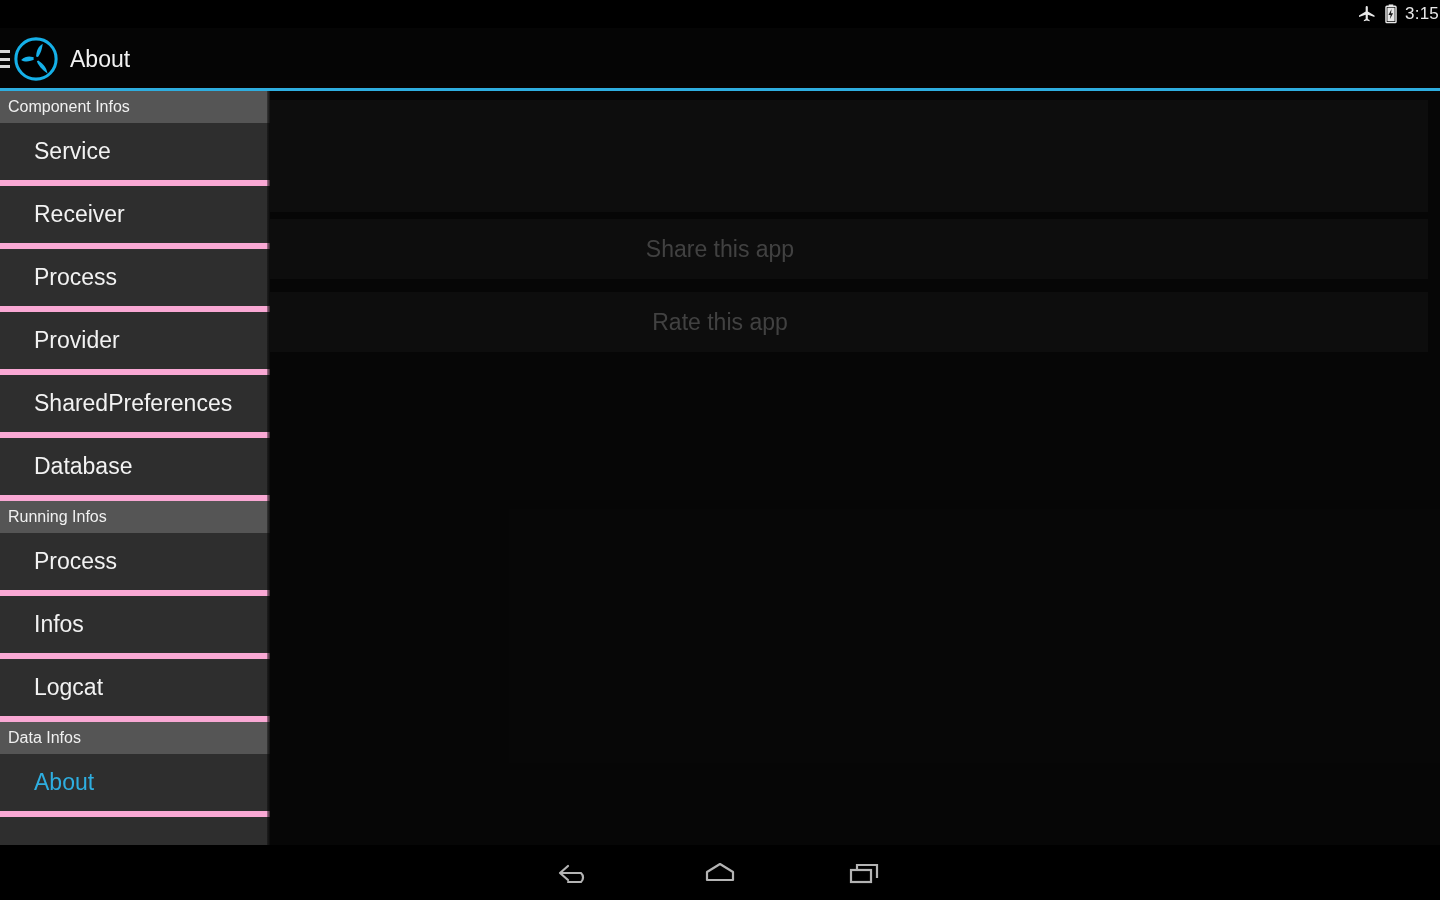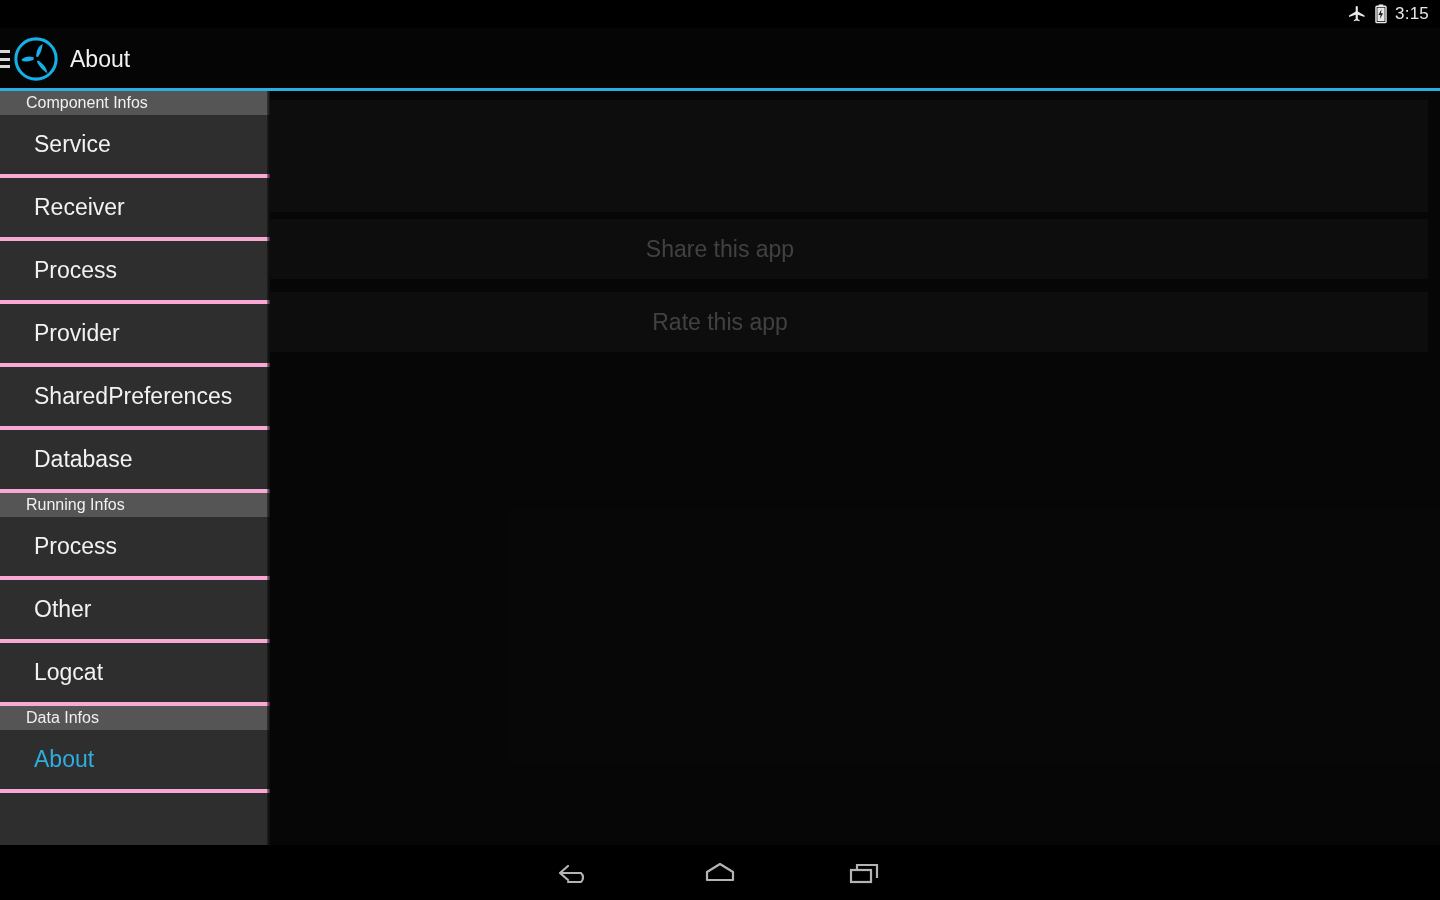--- a/index.html
+++ b/index.html
@@ -21,21 +21,21 @@
 
   
   #status-bar {
     position: absolute;
     top: 0; left: 0;
     width: 1440px; height: 28px;
     background: #000000;
     display: flex;
     align-items: center;
     justify-content: flex-end;
-    padding-right: 11px;
+    padding-right: 1px;
   }
   #status-bar .sb-icon { margin-right: 7px; display: flex; align-items: center; }
   #status-bar .sb-clock {
     color: #e8e8e8;
     font-size: 17px;
     letter-spacing: .2px;
   }
 
   
   #action-bar {
@@ -130,37 +130,37 @@
     overflow: hidden;
   }
   #drawer::after {
     content: "";
     position: absolute;
     top: 0; right: 0;
     width: 3px; height: 100%;
     background: linear-gradient(to right, rgba(0,0,0,.35), rgba(0,0,0,.8));
   }
   .drawer-header {
-    height: 24px;
+    height: 32px;
     background: #555555;
     display: flex;
     align-items: center;
-    padding-left: 26px;
+    padding-left: 8px;
     color: #f0f0f0;
     font-size: 16px;
   }
   .drawer-item {
     height: 63px;
     display: flex;
     align-items: center;
     padding-left: 34px;
     color: #f2f2f2;
     font-size: 23px;
     background: #2e2e2e;
-    border-bottom: 4px solid #f9a8d4;
+    border-bottom: 6px solid #f9a8d4;
   }
   .drawer-item.selected { color: #2eaee0; }
 
   
   #nav-bar {
     position: absolute;
     bottom: 0; left: 0;
     width: 1440px; height: 55px;
     background: #000;
     display: flex;
@@ -236,21 +236,21 @@
   <div id="drawer">
       <div class="drawer-header">Component Infos</div>
       <div class="drawer-item">Service</div>
       <div class="drawer-item">Receiver</div>
       <div class="drawer-item">Process</div>
       <div class="drawer-item">Provider</div>
       <div class="drawer-item">SharedPreferences</div>
       <div class="drawer-item">Database</div>
       <div class="drawer-header">Running Infos</div>
       <div class="drawer-item">Process</div>
-      <div class="drawer-item">Other</div>
+      <div class="drawer-item">Infos</div>
       <div class="drawer-item">Logcat</div>
       <div class="drawer-header">Data Infos</div>
       <div class="drawer-item selected">About</div>
     </div>
 
   <div id="nav-bar">
     <div class="nav-btn">
       <svg width="42" height="30" viewBox="0 0 42 30">
         <path d="M6 15 L14 8 M6 15 L14 22 M6 15 H27 a6 6 0 0 1 0 9 H14" fill="none" stroke="#b4b4b4" stroke-width="2.2" stroke-linecap="round" stroke-linejoin="round"></path>
       </svg>

